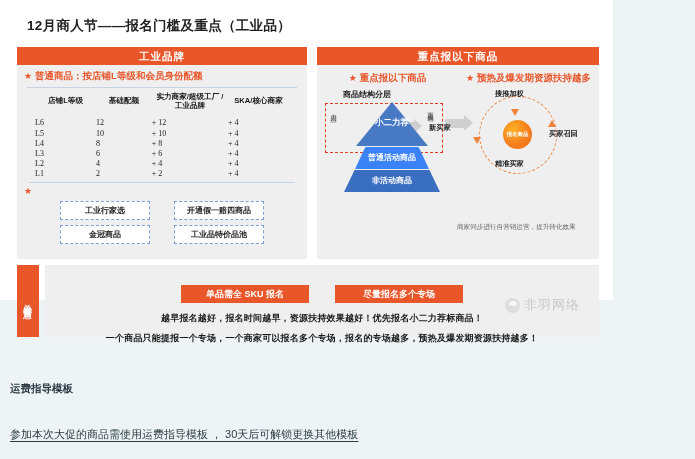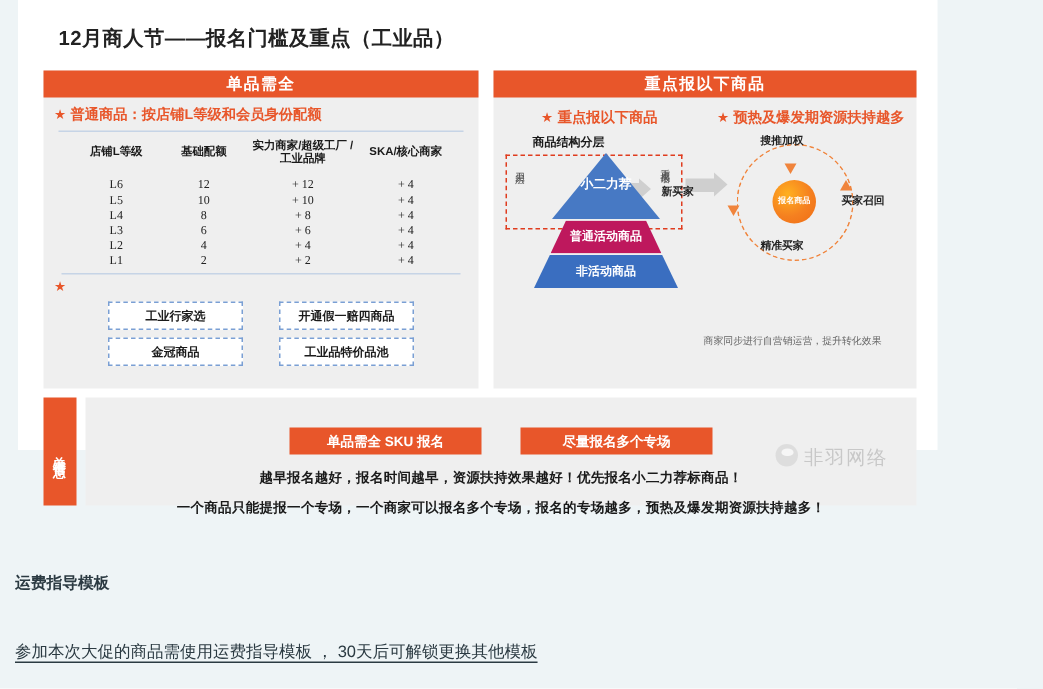--- a/index.html
+++ b/index.html
@@ -5,21 +5,21 @@
   html,body{margin:0;padding:0;}
   body{
     width:695px;height:459px;
     background:#eef4f6;
     font-family:"Liberation Sans","DejaVu Sans",sans-serif;
     color:#333;
     overflow:hidden;
     position:relative;
   }
   .slide-card{
-    position:absolute;left:12px;top:0;width:613px;height:300px;
+    position:absolute;left:0;top:0;width:613px;height:300px;
     background:#ffffff;
   }
   .slide-title{
     position:absolute;left:27px;top:17px;
     font-size:13.5px;font-weight:bold;color:#222;
     letter-spacing:0.3px;
   }
   
   .panel{position:absolute;background:#efefef;}
   .panel-left{left:17px;top:47px;width:290px;height:212px;}
@@ -36,21 +36,21 @@
   .star{color:#e8562a;font-size:9px;line-height:1;}
   .hr-blue{height:1px;background:#c6d4e6;margin:4px 10px 0 10px;}
 
   
   .qtable{width:100%;border-collapse:collapse;margin-top:3px;}
   .qtable th{
     font-size:7.6px;font-weight:bold;color:#1a1a1a;
     padding:2px 1px 4px 1px;vertical-align:middle;line-height:1.15;
   }
   .qtable td{
-    font-size:8px;color:#222;text-align:center;padding:0.6px 0;
+    font-size:8px;color:#222;text-align:left;padding:0.6px 0;
     font-family:"Liberation Serif","DejaVu Serif",serif;
   }
   .qtable tr.first-row td{padding-top:4px;}
   .qtable tr.last-row td{padding-bottom:2px;}
   .tbl-wrap{padding:0 18px;}
   .hr-blue2{height:1px;background:#c6d4e6;margin:2px 12px 4px 12px;}
 
   
   .tagrow{display:flex;justify-content:center;gap:24px;margin-top:5px;}
   .tagbox{
@@ -86,21 +86,21 @@
   .tri-top-txt{
     position:absolute;left:-22px;top:16px;width:44px;text-align:center;
     color:#fff;font-size:8.5px;font-weight:bold;line-height:1.05;
   }
   .trap{
     position:relative;margin:1px auto 0 auto;color:#fff;
     font-size:8px;font-weight:bold;text-align:center;
   }
   .trap1{
     width:74px;height:22px;line-height:22px;
-    background:#be185d;
+    background:#3b82f6;
     clip-path:polygon(14% 0,86% 0,100% 100%,0% 100%);
   }
   .trap2{
     width:96px;height:22px;line-height:22px;margin-left:-11px;
     background:#3a6ec0;
     clip-path:polygon(11% 0,89% 0,100% 100%,0% 100%);
   }
   .garrow{
     position:absolute;width:18px;height:7px;background:#cfcfcf;
   }
@@ -155,21 +155,21 @@
     background:#e8562a;color:#fff;font-size:9px;font-weight:bold;
   }
   .key-line{
     text-align:center;font-size:9px;font-weight:bold;color:#1a1a1a;
     margin-top:9px;letter-spacing:0.2px;
   }
   .key-line2{margin-top:7px;}
 
   
   .wm{
-    position:absolute;left:505px;top:296px;display:flex;align-items:flex-start;gap:4px;
+    position:absolute;left:505px;top:296px;display:flex;align-items:center;gap:4px;
     opacity:0.45;
   }
   .wm-logo{
     width:15px;height:15px;border-radius:50%;background:#c9c9c9;
     position:relative;
   }
   .wm-logo:before{
     content:"";position:absolute;left:3.5px;top:3px;width:8px;height:5px;
     border-radius:50% 50% 45% 45%;background:#fff;
   }
@@ -187,21 +187,21 @@
   }
 </style>
 </head>
 <body>
 
 <div class="slide-card">
 
   <div class="slide-title">12月商人节——报名门槛及重点（工业品）</div>
 
   <div class="panel panel-left">
-    <div class="panel-head">单品需全</div>
+    <div class="panel-head">工业品牌</div>
 
     <div style="padding:5px 0 0 7px;">
       <div class="bullet">
         <span class="star">★</span>
         <span>普通商品：按店铺L等级和会员身份配额</span>
       </div>
     </div>
     <div class="hr-blue"></div>
 
     <div class="tbl-wrap">

